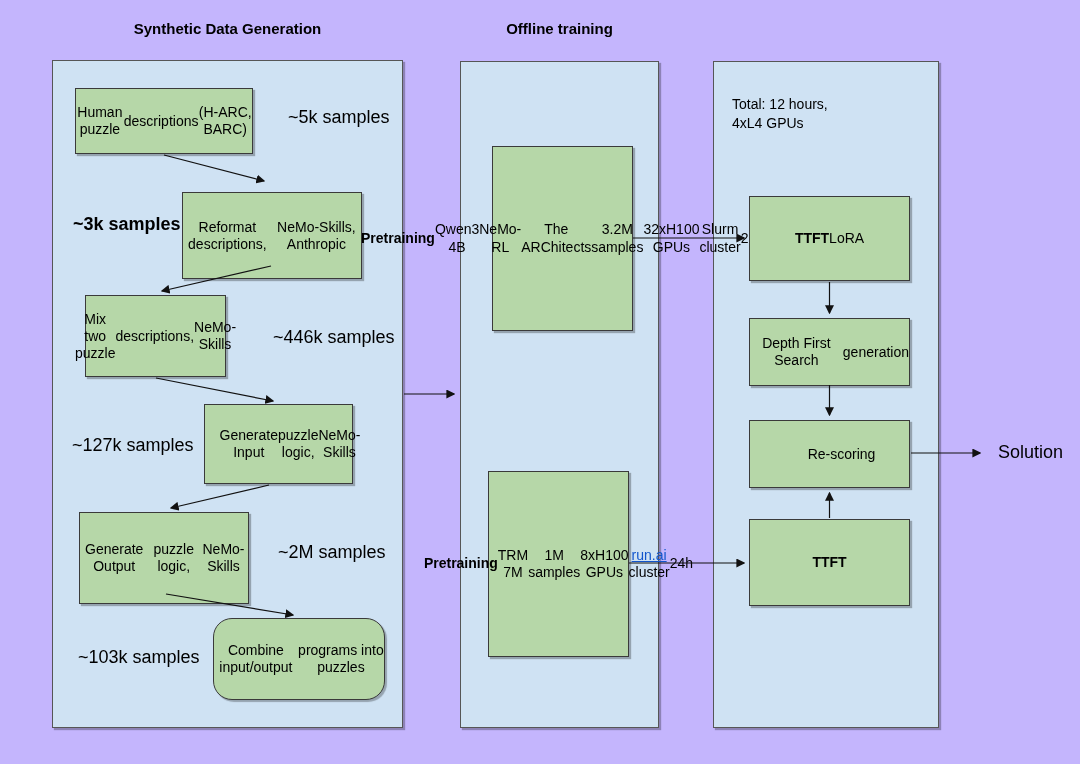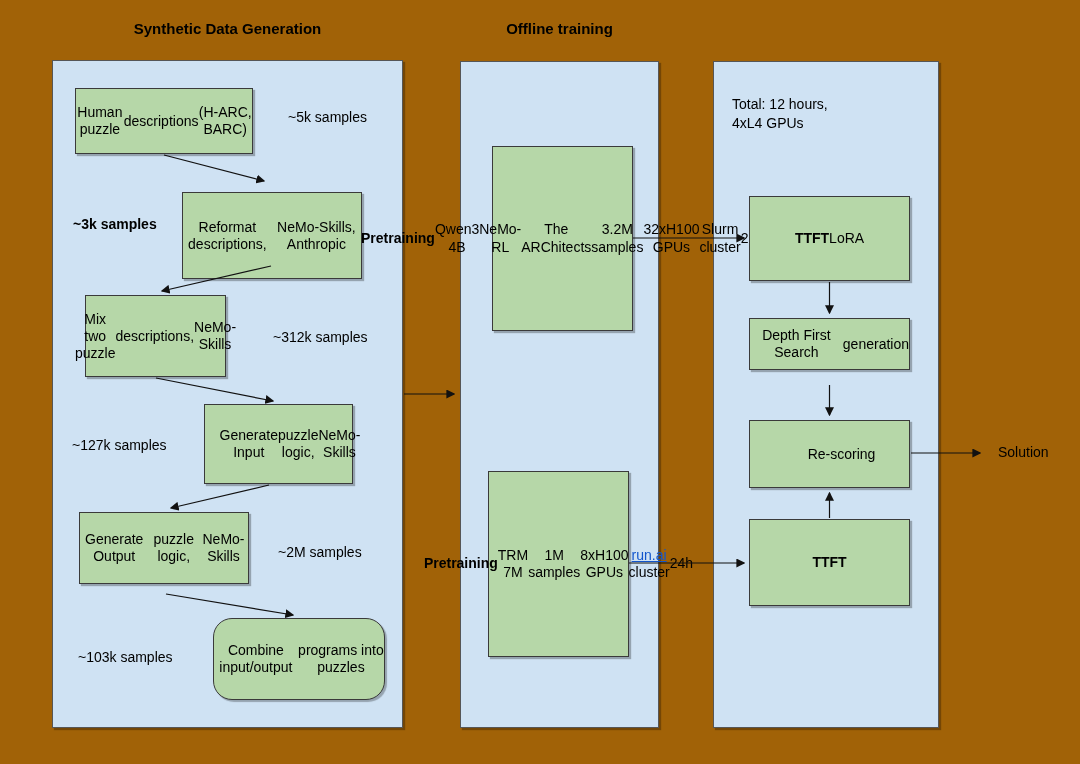--- a/index.html
+++ b/index.html
@@ -1,18 +1,18 @@
 <!DOCTYPE html>
 <html style="--panel-fill: #cfe2f3; --box-fill: #b6d7a8; --link: #1155cc;"><head>
 <meta charset="utf-8">
 <style>
   * { margin:0; padding:0; box-sizing:border-box; }
   html,body { background:#ffffff; }
   body { font-family:"Liberation Sans", sans-serif; color:#000; }
-  .canvas { position:relative; width:1080px; height:764px; background:#a16207; overflow:hidden; }
+  .canvas { position:relative; width:1080px; height:764px; background:#c4b5fd; overflow:hidden; }
 
   .panel {
     position:absolute;
     background:var(--panel-fill,#cfe2f3);
     border:1px solid #565656;
     box-shadow:2px 2px 1px rgba(0,0,0,0.28);
   }
   .gbox {
     position:absolute;
     background:var(--box-fill,#b6d7a8);
@@ -26,21 +26,21 @@
   .gbox.mid { line-height:17.5px; }
   .bold { font-weight:bold; }
 
   .col-title {
     position:absolute;
     font-weight:bold; font-size:15px; line-height:18px;
     text-align:center; white-space:nowrap;
   }
   .col-title .tline { display:block; }
 
-  .float-label { position:absolute; font-size:14px; line-height:15px; white-space:nowrap; }
+  .float-label { position:absolute; font-size:18px; line-height:15px; white-space:nowrap; }
   .note { position:absolute; font-size:14px; line-height:19px; }
   .link { color:var(--link,#1155cc); text-decoration:underline; cursor:pointer; }
 
   svg.arrows { position:absolute; left:0; top:0; width:1080px; height:764px; pointer-events:none; }
   svg.arrows line { stroke:#111; stroke-width:1.2; }
 
   
   #panel-synthetic { left:52px;  top:60px; width:351px; height:668px; }
   #panel-offline   { left:460px; top:61px; width:199px; height:667px; }
   #panel-online    { left:713px; top:61px; width:226px; height:667px; }
@@ -48,30 +48,30 @@
   
   #title-synthetic { left:52px;  top:20px; width:351px; }
   #title-offline   { left:460px; top:20px; width:199px; }
   #title-online    { left:713px; top:10px; width:226px; }
 
   
   #box-human      { left:75px;  top:88px;  width:178px; height:66px; }
   #box-reformat   { left:182px; top:192px; width:180px; height:87px; }
   #box-mix        { left:85px;  top:295px; width:141px; height:82px; }
   #box-gen-input  { left:204px; top:404px; width:149px; height:80px;padding-left:23px; }
-  #box-gen-output { left:79px;  top:512px; width:170px; height:72px; }
+  #box-gen-output { left:79px;  top:512px; width:170px; height:92px; }
   #box-combine    { left:213px; top:618px; width:172px; height:82px;border-radius:19px; }
 
   
   #box-pretrain-llm { left:492px; top:146px; width:141px; height:185px; }
   #box-pretrain-trm { left:488px; top:471px; width:141px; height:186px; }
 
   
   #box-ttft-lora { left:749px; top:196px; width:161px; height:85px; }
-  #box-dfs       { left:749px; top:318px; width:161px; height:52px; }
+  #box-dfs       { left:749px; top:318px; width:161px; height:68px; }
   #box-rescoring { left:749px; top:420px; width:161px; height:68px;padding-left:24px; }
   #box-ttft      { left:749px; top:519px; width:161px; height:87px; }
 
   
   #label-5k   { left:288px; top:110px; }
   #label-3k   { left:73px;  top:217px;font-weight:bold; }
   #label-267k { left:273px; top:330px; }
   #label-127k { left:72px;  top:438px; }
   #label-2m   { left:278px; top:545px; }
   #label-103k { left:78px;  top:650px; }
@@ -115,21 +115,21 @@
     <span>puzzle logic,</span>
     <span>NeMo-Skills</span>
   </div>
   <div class="gbox" id="box-combine">
     <span>Combine input/output</span>
     <span>programs into puzzles</span>
   </div>
 
   <span class="float-label" id="label-5k">~5k samples</span>
   <span class="float-label" id="label-3k">~3k samples</span>
-  <span class="float-label" id="label-267k">~312k samples</span>
+  <span class="float-label" id="label-267k">~446k samples</span>
   <span class="float-label" id="label-127k">~127k samples</span>
   <span class="float-label" id="label-2m">~2M samples</span>
   <span class="float-label" id="label-103k">~103k samples</span>
 
   <div class="gbox mid" id="box-pretrain-llm">
     <span class="bold">Pretraining</span>
     <span>Qwen3 4B</span>
     <span>NeMo-RL</span>
     <span>The ARChitects</span>
     <span>3.2M samples</span>

